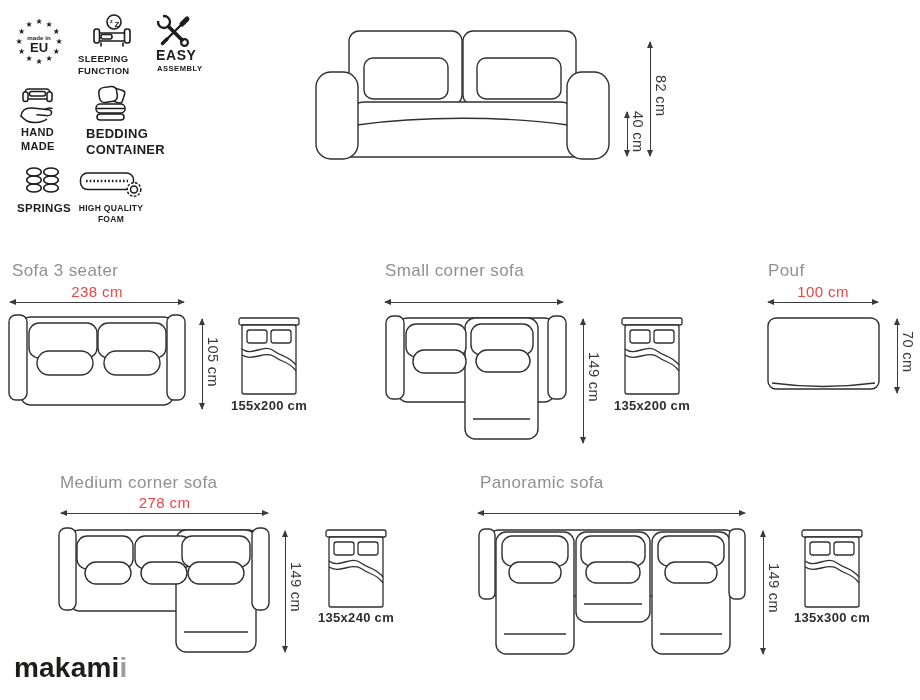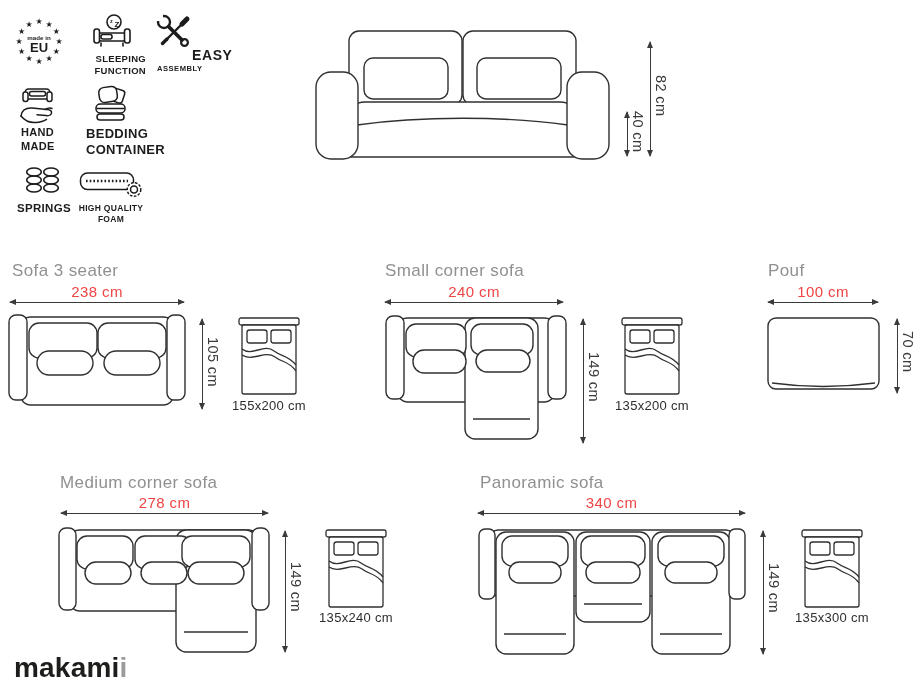--- a/index.html
+++ b/index.html
@@ -24,21 +24,21 @@
     border:3.5px solid transparent;border-left:0;border-right:7.5px solid #3a3a3a;}
   .h-arrow::after{content:"";position:absolute;right:-1px;top:-4.4px;width:0;height:0;
     border:3.5px solid transparent;border-right:0;border-left:7.5px solid #3a3a3a;}
   .v-arrow{position:absolute;width:0;border-left:1.4px solid #3a3a3a;}
   .v-arrow::before{content:"";position:absolute;top:-1px;left:-4.4px;width:0;height:0;
     border:3.5px solid transparent;border-top:0;border-bottom:7.5px solid #3a3a3a;}
   .v-arrow::after{content:"";position:absolute;bottom:-1px;left:-4.4px;width:0;height:0;
     border:3.5px solid transparent;border-bottom:0;border-top:7.5px solid #3a3a3a;}
 
   .product-name{position:absolute;font-size:18px;font-weight:700;color:#26262a;letter-spacing:2.5px;text-align:center;}
-  .bed-label{position:absolute;font-size:13px;font-weight:400;color:#2e2e2e;text-align:center;letter-spacing:.3px;}
+  .bed-label{position:absolute;font-size:13px;font-weight:700;color:#2e2e2e;text-align:center;letter-spacing:.3px;}
 
   .logo{position:absolute;left:14px;top:652px;font-size:28px;font-weight:700;color:#1d1d1b;letter-spacing:.2px;}
   .logo .accent{color:#9b9b9b;}
 </style>
 </head>
 <body>
 
 <div class="canvas">
 
   <svg class="abs" style="left:13px;top:15px;" width="52" height="52" viewBox="0 0 52 52">
@@ -68,34 +68,34 @@
       <rect x="2" y="16" width="5.5" height="14" rx="2.4" fill="#fff"></rect>
       <rect x="32.5" y="16" width="5.5" height="14" rx="2.4" fill="#fff"></rect>
       <line x1="9" y1="30" x2="9" y2="33"></line>
       <line x1="31" y1="30" x2="31" y2="33"></line>
     </g>
     <g fill="#1c1c1c" font-weight="700">
       <text x="18" y="9.5" font-size="5.5">z</text>
       <text x="22.5" y="13.5" font-size="8">Z</text>
     </g>
   </svg>
-  <div class="feat-label" style="left:78px;top:53px;width:68px;font-size:9.5px;text-align:right;">SLEEPING FUNCTION</div>
+  <div class="feat-label" style="left:78px;top:53px;width:68px;font-size:9.5px;text-align:left;">SLEEPING FUNCTION</div>
 
   <svg class="abs" style="left:154px;top:12px;" width="40" height="38" viewBox="0 0 40 38">
     <circle cx="10" cy="10" r="6" fill="none" stroke="#1c1c1c" stroke-width="2.4"></circle>
     <rect x="0" y="0" width="9" height="9" fill="#fff"></rect>
     <g fill="none" stroke="#1c1c1c" stroke-linecap="round">
       <line x1="14.5" y1="14.5" x2="28" y2="28" stroke-width="3.8"></line>
       <circle cx="30.5" cy="30.5" r="3.4" stroke-width="2.2"></circle>
       <line x1="33" y1="7" x2="28" y2="12" stroke-width="5"></line>
       <line x1="28" y1="12" x2="13" y2="27" stroke-width="2.4"></line>
       <line x1="13" y1="27" x2="8.5" y2="31.5" stroke-width="3.4"></line>
     </g>
   </svg>
-  <div class="feat-label" style="left:156px;top:47px;font-size:14px;letter-spacing:.6px;margin-left:36px;">EASY</div>
+  <div class="feat-label" style="left:156px;top:47px;font-size:14px;letter-spacing:.6px;">EASY</div>
   <div class="feat-label" style="left:157px;top:64px;font-size:7.6px;letter-spacing:.5px;">ASSEMBLY</div>
 
   <svg class="abs" style="left:18px;top:87px;" width="38" height="40" viewBox="0 0 38 40">
     <g fill="#fff" stroke="#1c1c1c" stroke-width="1.5" stroke-linecap="round" stroke-linejoin="round">
       <rect x="7" y="2" width="25" height="10" rx="3.5"></rect>
       <rect x="11.5" y="4.5" width="16" height="4.5" rx="2"></rect>
       <rect x="5" y="5" width="5" height="9.5" rx="2.2"></rect>
       <rect x="29" y="5" width="5" height="9.5" rx="2.2"></rect>
     </g>
     <g fill="none" stroke="#1c1c1c" stroke-width="1.5" stroke-linecap="round" stroke-linejoin="round">
@@ -178,21 +178,20 @@
       <rect x="4" y="8" width="54" height="69" rx="2"></rect>
       <rect x="9" y="13" width="20" height="13" rx="2.5"></rect>
       <rect x="33" y="13" width="20" height="13" rx="2.5"></rect>
       <path d="M4,32 C14,40 26,26 36,34 C44,40 50,38 58,48" fill="none"></path>
       <path d="M4,38 C14,45 27,33 37,40 C45,46 51,44 58,54" fill="none"></path>
     </g>
   </svg>
   <div class="bed-label" style="left:223px;top:398px;width:92px;">155x200 cm</div>
 
   <div class="sec-title" style="left:385px;top:261px;">Small corner sofa</div>
-  <div class="dim-h" style="left:385px;top:283px;width:178px;">240 cm</div>
   <div class="h-arrow" style="left:385px;top:302px;width:178px;"></div>
   <svg class="abs" style="left:385px;top:315px;" width="182" height="127" viewBox="0 0 182 127">
     <g fill="#fff" stroke="#303030" stroke-width="1.4" stroke-linejoin="round">
       <rect x="13" y="3" width="156" height="84" rx="9"></rect>
       <rect x="80" y="3" width="73" height="121" rx="10"></rect>
       <path d="M88,104 h57" fill="none"></path>
       <rect x="21" y="9" width="60" height="33" rx="10"></rect>
       <rect x="86" y="9" width="62" height="31" rx="10"></rect>
       <rect x="28" y="35" width="53" height="23" rx="11"></rect>
       <rect x="91" y="35" width="54" height="22" rx="11"></rect>
@@ -252,21 +251,20 @@
       <rect x="4" y="8" width="54" height="70" rx="2"></rect>
       <rect x="9" y="13" width="20" height="13" rx="2.5"></rect>
       <rect x="33" y="13" width="20" height="13" rx="2.5"></rect>
       <path d="M4,32 C14,40 26,26 36,34 C44,40 50,38 58,48" fill="none"></path>
       <path d="M4,38 C14,45 27,33 37,40 C45,46 51,44 58,54" fill="none"></path>
     </g>
   </svg>
   <div class="bed-label" style="left:310px;top:610px;width:92px;">135x240 cm</div>
 
   <div class="sec-title" style="left:480px;top:473px;">Panoramic sofa</div>
-  <div class="dim-h" style="left:478px;top:494px;width:267px;">340 cm</div>
   <div class="h-arrow" style="left:478px;top:513px;width:267px;"></div>
   <svg class="abs" style="left:478px;top:528px;" width="268" height="130" viewBox="0 0 268 130">
     <g fill="#fff" stroke="#303030" stroke-width="1.4" stroke-linejoin="round">
       <rect x="12" y="2" width="244" height="66" rx="8"></rect>
       <rect x="18" y="4" width="78" height="122" rx="10"></rect>
       <rect x="98" y="4" width="74" height="90" rx="10"></rect>
       <rect x="174" y="4" width="78" height="122" rx="10"></rect>
       <path d="M26,106 h62" fill="none"></path>
       <path d="M106,76 h58" fill="none"></path>
       <path d="M182,106 h62" fill="none"></path>

